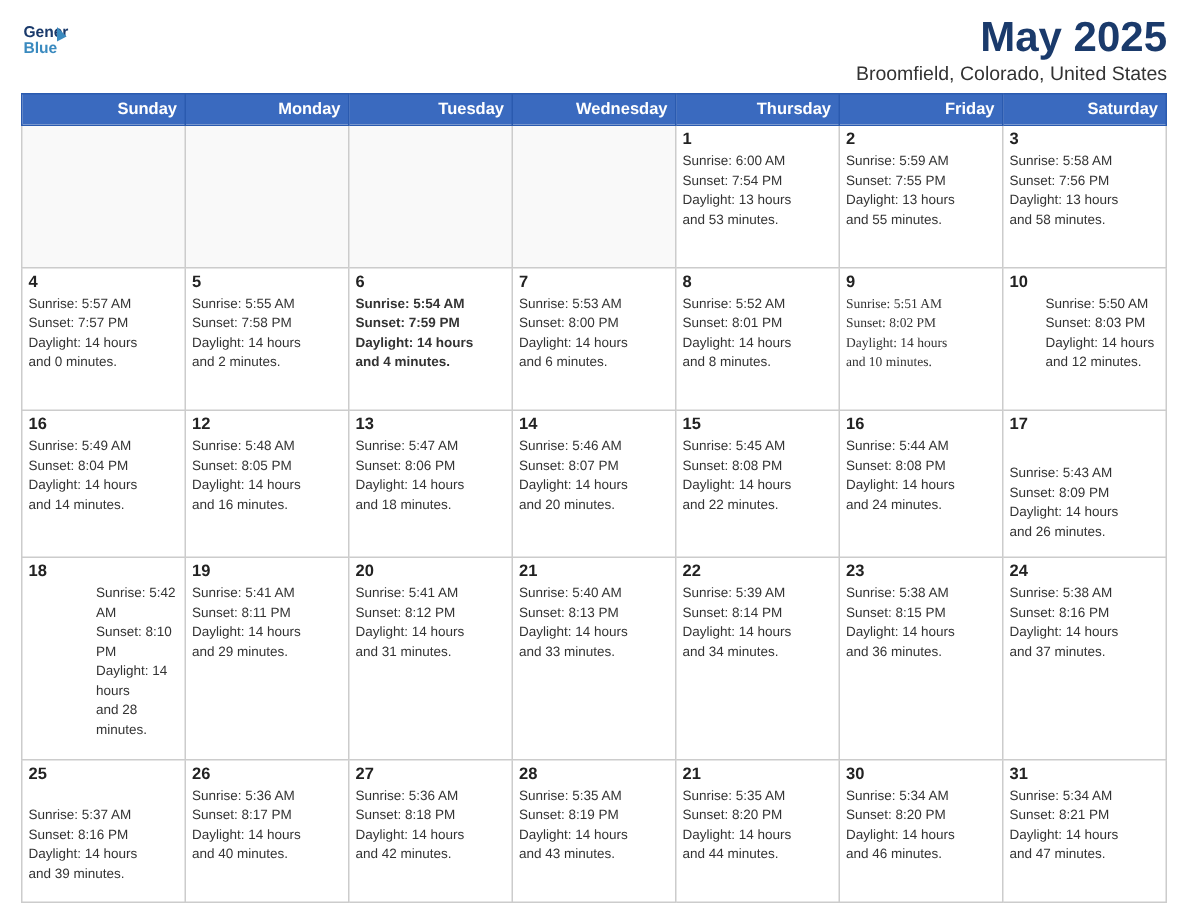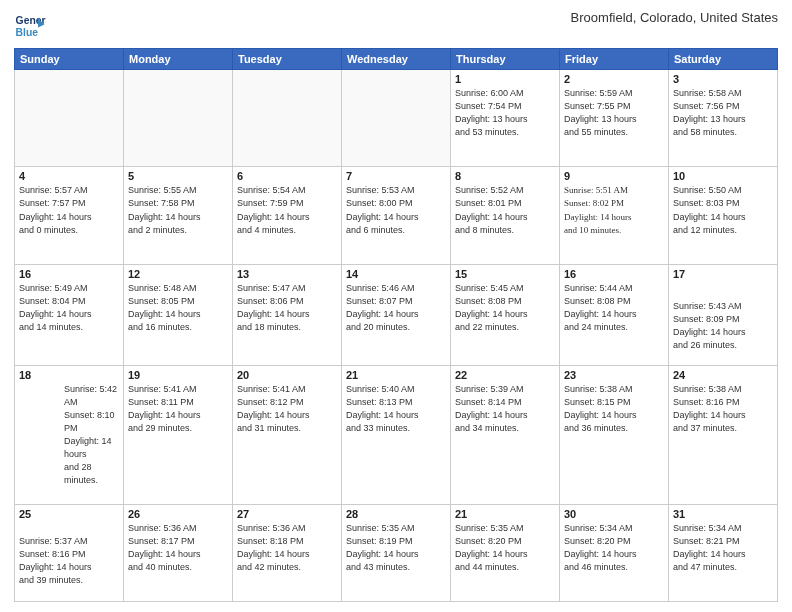--- a/index.html
+++ b/index.html
@@ -53,21 +53,21 @@
       border-collapse: collapse;
       width: 100%;
       table-layout: fixed;
     }
     .calendar th {
       background-color: #3a6abf;
       color: #fff;
       font-size: 11px;
       font-weight: bold;
       padding: 4px 5px;
-      text-align: left;
+      text-align: right;
       border: 1px solid #2a5aaf;
     }
     .calendar td {
       border: 1px solid #ccc;
       vertical-align: top;
       padding: 3px 4px;
       font-size: 9.2px;
       color: #222;
       background: #fff;
       height: 88px;
@@ -94,20 +94,21 @@
 <div class="page">
   <div class="header">
     <div class="logo">
       <svg class="logo-icon" viewBox="0 0 40 40" xmlns="http://www.w3.org/2000/svg">
         <text x="2" y="18" font-size="13" font-weight="bold" fill="#1a3a6b" font-family="Arial">General</text>
         <text x="2" y="32" font-size="13" font-weight="bold" fill="#3a8abf" font-family="Arial">Blue</text>
         <polygon points="30,10 38,18 30,22" fill="#3a8abf"></polygon>
       </svg>
     </div>
     <div class="title-block">
+      <h1>May 2025</h1>
       <h2>Broomfield, Colorado, United States</h2>
     </div>
   </div>
 
   <table class="calendar">
     <thead>
       <tr>
         <th>Sunday</th>
         <th>Monday</th>
         <th>Tuesday</th>
@@ -155,21 +156,21 @@
           </td>
           <td>
             <span class="day-num">5</span>
             <div class="day-info" style="white-space: pre-line;">Sunrise: 5:55 AM
 Sunset: 7:58 PM
 Daylight: 14 hours
 and 2 minutes.</div>
           </td>
           <td>
             <span class="day-num">6</span>
-            <div class="day-info" style="white-space: pre-line;">Sunrise: 5:54 AM
+            <div class="day-info" style="white-space: pre-line; font-weight: bold;">Sunrise: 5:54 AM
 Sunset: 7:59 PM
 Daylight: 14 hours
 and 4 minutes.</div>
           </td>
           <td>
             <span class="day-num">7</span>
             <div class="day-info" style="white-space: pre-line;">Sunrise: 5:53 AM
 Sunset: 8:00 PM
 Daylight: 14 hours
 and 6 minutes.</div>
@@ -183,21 +184,21 @@
           </td>
           <td>
             <span class="day-num">9</span>
             <div class="day-info" style="white-space: pre-line; font-family: Liberation Serif, serif;">Sunrise: 5:51 AM
 Sunset: 8:02 PM
 Daylight: 14 hours
 and 10 minutes.</div>
           </td>
           <td>
             <span class="day-num">10</span>
-            <div class="day-info" style="white-space: pre-line;">Sunrise: 5:50 AM
+            <div class="day-info" style="white-space: pre-line; margin-left: 24px;">Sunrise: 5:50 AM
 Sunset: 8:03 PM
 Daylight: 14 hours
 and 12 minutes.</div>
           </td>
         </tr>
         <tr>
           <td>
             <span class="day-num">16</span>
             <div class="day-info" style="white-space: pre-line;">Sunrise: 5:49 AM
 Sunset: 8:04 PM

